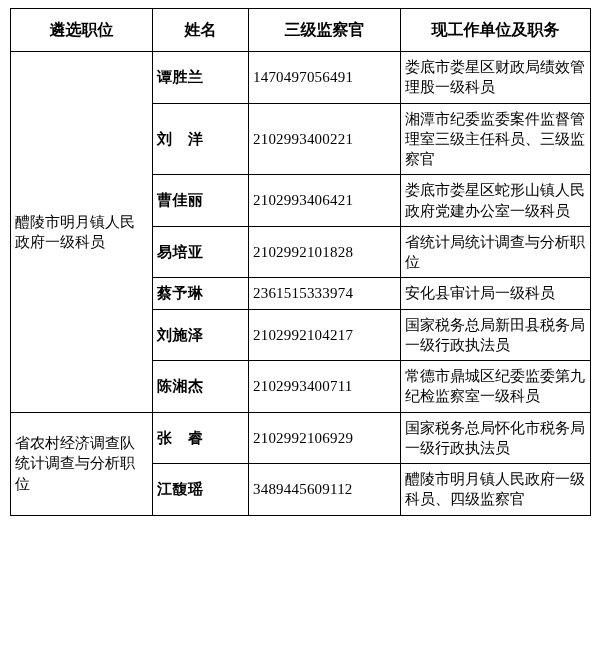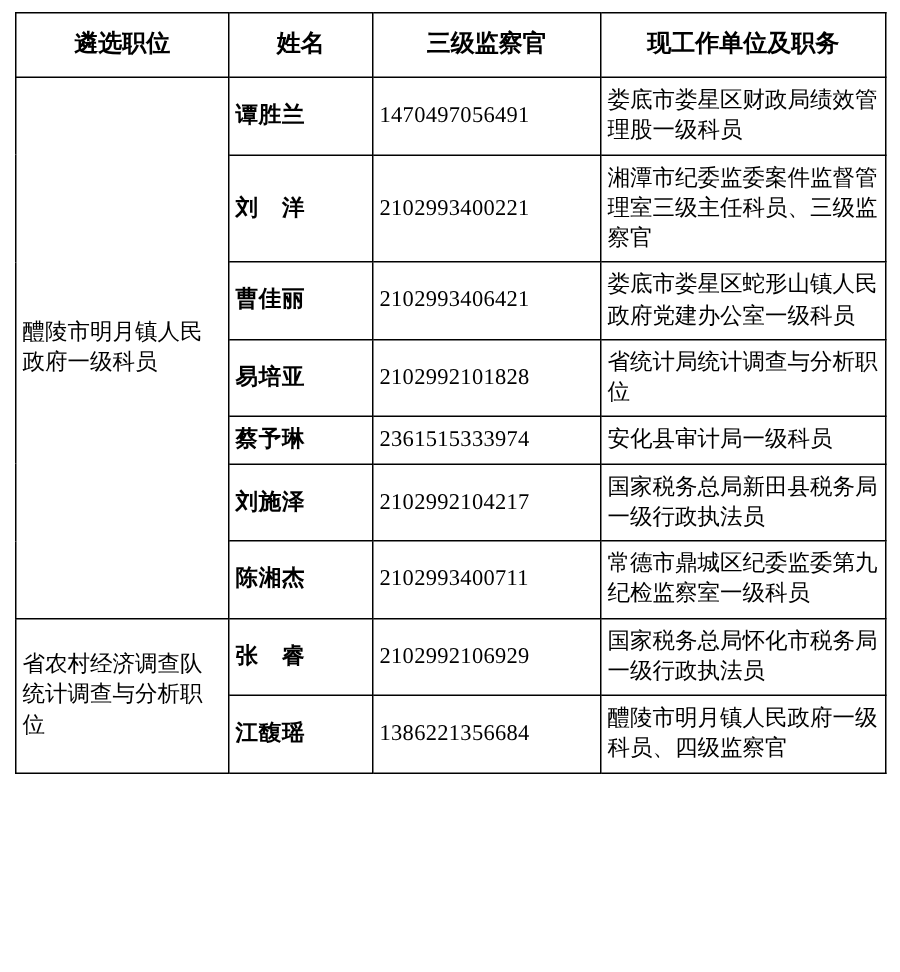--- a/index.html
+++ b/index.html
@@ -126,18 +126,18 @@
       </tr>
 
       <tr>
         <td class="post-cell" rowspan="2">省农村经济调查队统计调查与分析职位</td>
         <td class="name-cell">张　睿</td>
         <td class="id-cell">2102992106929</td>
         <td class="unit-cell">国家税务总局怀化市税务局一级行政执法员</td>
       </tr>
       <tr>
         <td class="name-cell">江馥瑶</td>
-        <td class="id-cell">1386221356684</td>
+        <td class="id-cell">3489445609112</td>
         <td class="unit-cell">醴陵市明月镇人民政府一级科员、四级监察官</td>
       </tr>
     </tbody>
   </table>
 </div>
 
 </body></html>

